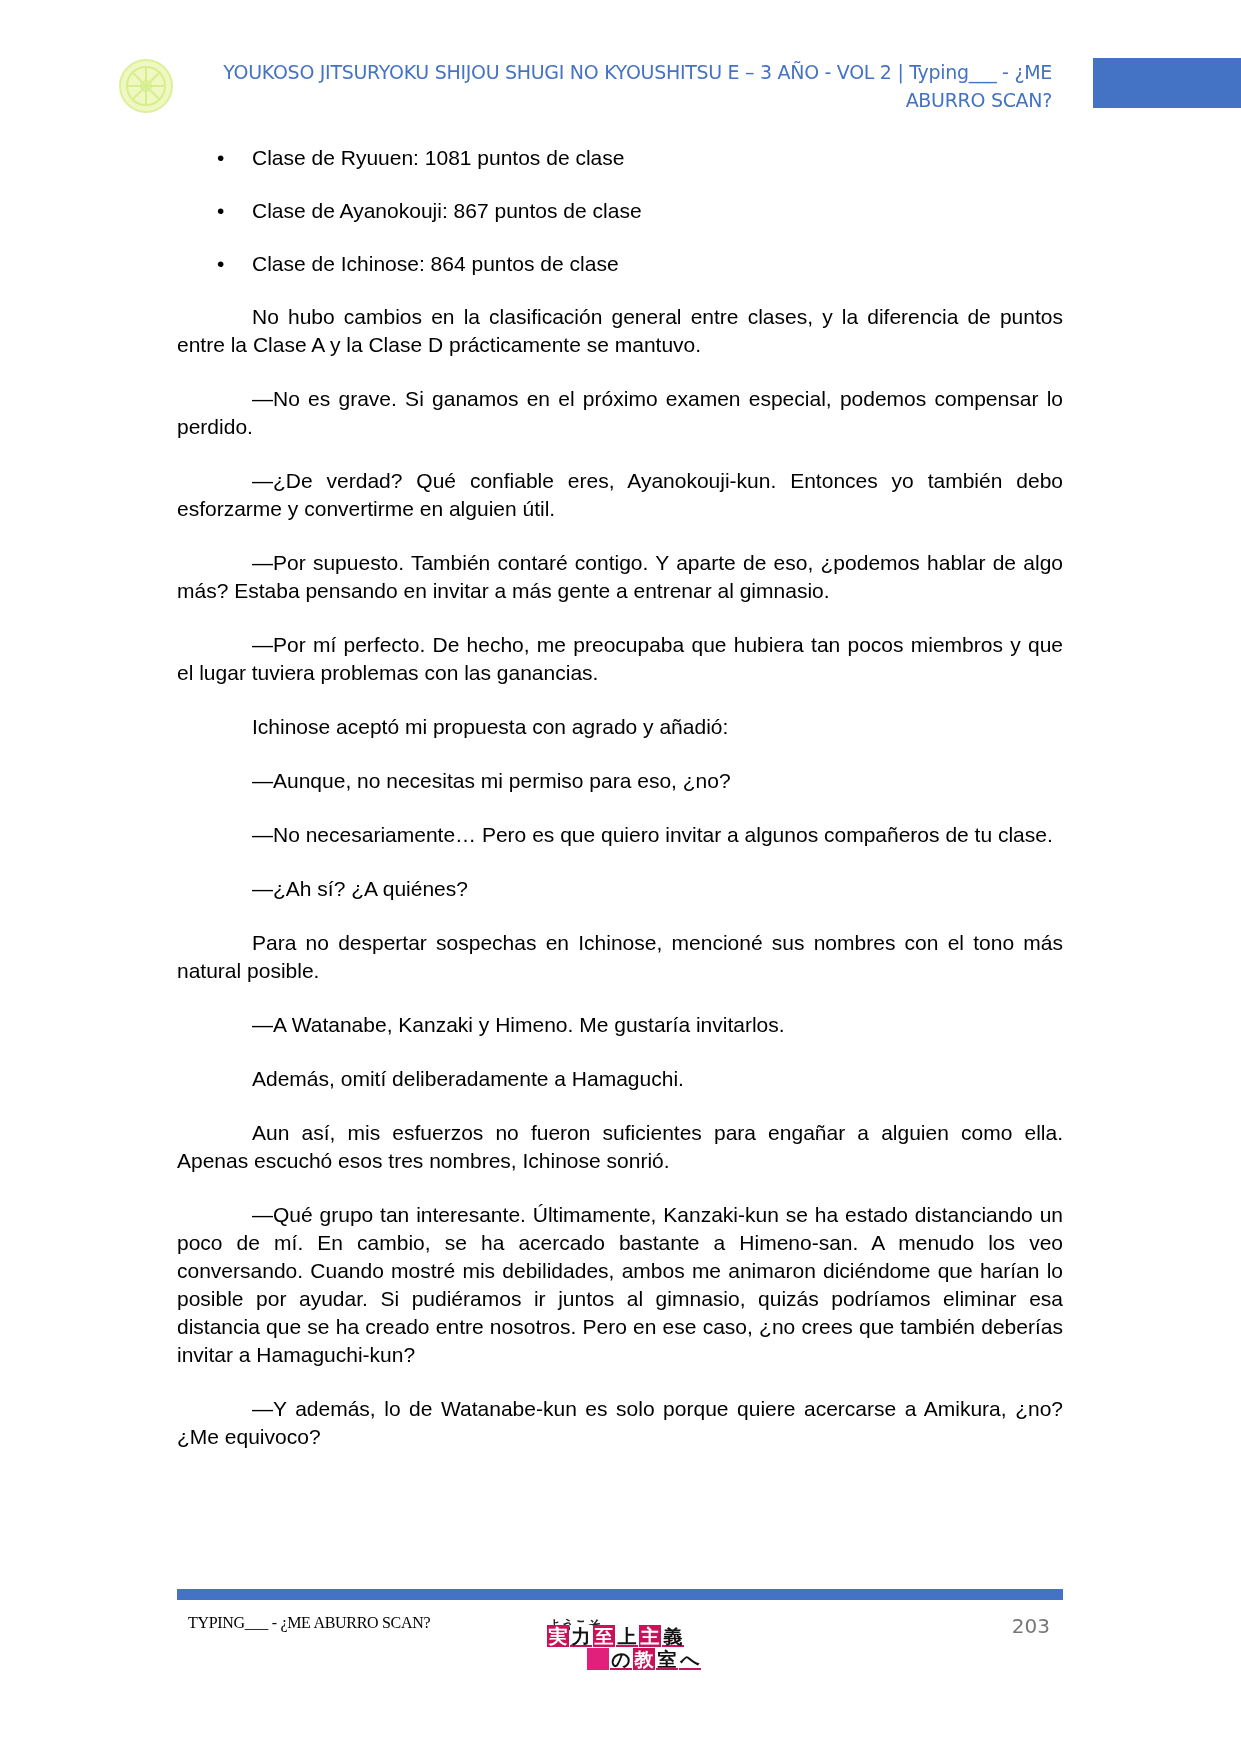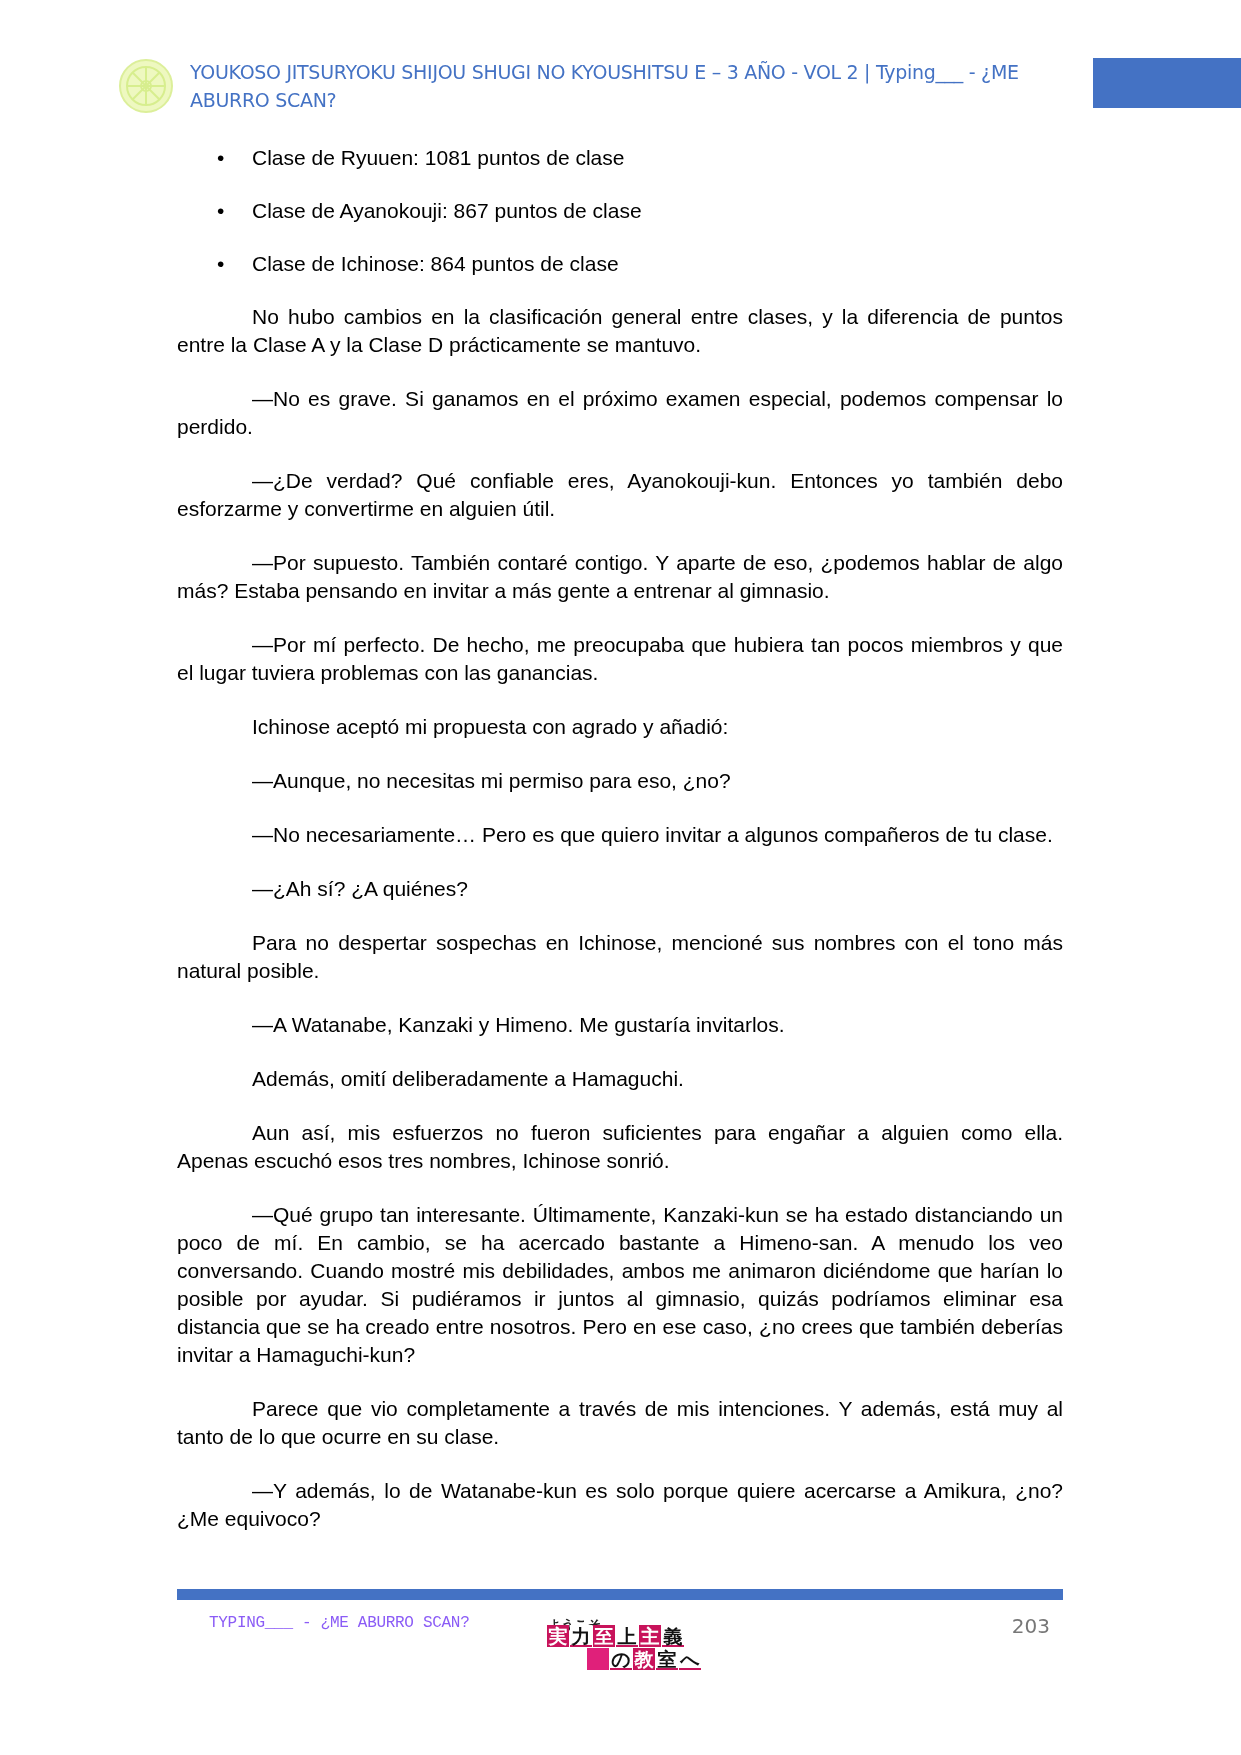--- a/index.html
+++ b/index.html
@@ -1,30 +1,30 @@
 <!DOCTYPE html>
 <html><head>
 <meta charset="utf-8">
 <style>
   html, body { margin: 0; padding: 0; background: #ffffff; }
   body { width: 1241px; height: 1755px; position: relative; overflow: hidden;
          font-family: "Liberation Sans", sans-serif; color: #000; }
   .header-logo { position: absolute; left: 118px; top: 58px; width: 56px; height: 56px; }
-  .header-title { position: absolute; left: 190px; top: 58px; width: 862px; 
+  .header-title { position: absolute; left: 190px; top: 58px; width: 862px; text-align: right;
                   color: #4472c4; font-family: "DejaVu Sans", sans-serif; font-size: 19px; line-height: 28px;
                   letter-spacing: -0.3px; }
   .header-block { position: absolute; left: 1093px; top: 58px; width: 148px; height: 50px; background: #4472c4; }
   .content { position: absolute; left: 177px; top: 144px; width: 886px; font-size: 21px; line-height: 28px; }
   .bullets { margin: 0; padding: 0; list-style: none; }
   .bullets li { position: relative; padding-left: 75px; margin-bottom: 25px; }
   .bullets li .dot { position: absolute; left: 40px; top: 0; }
   .para { margin: 0 0 26px 0; text-indent: 75px; text-align: justify; }
   .footer-bar { position: absolute; left: 177px; top: 1589px; width: 886px; height: 11px; background: #4472c4; }
-  .footer-left { position: absolute; left: 188px; top: 1614px; color: #8b5cf6; font-size: 16px;
-                 font-family: Liberation Mono, monospace; letter-spacing: -0.3px; margin-left: 21px; }
+  .footer-left { position: absolute; left: 188px; top: 1614px; color: #000000; font-size: 16px;
+                 font-family: Liberation Serif, serif; letter-spacing: -0.3px; }
   .footer-right { position: absolute; left: 1000px; top: 1614px; width: 50px; text-align: right; color: #777; font-size: 20px;
                   font-family: "DejaVu Sans", sans-serif; }
   .footer-logo { position: absolute; left: 545px; top: 1608px; width: 150px; height: 70px; }
   .footer-logo .kana { position: absolute; left: 3px; top: 8px; font-size: 13px; font-weight: bold; color: #222; }
   .footer-logo .row1 { position: absolute; left: 2px; top: 17px; display: flex; }
   .footer-logo .row2 { position: absolute; left: 42px; top: 40px; display: flex; }
   .kanji { width: 22px; height: 22px; font-size: 19px; line-height: 22px; text-align: center; font-weight: bold;
            font-family: "DejaVu Sans", sans-serif; margin-right: 1px; }
   .k-pink { background: #c8135b; color: #fff; }
   .k-white { background: #fff; color: #111; border-bottom: 2px solid #c8135b; height: 20px; }
@@ -60,21 +60,20 @@
   <p class="para">—Por mí perfecto. De hecho, me preocupaba que hubiera tan pocos miembros y que el lugar tuviera problemas con las ganancias.</p>
   <p class="para">Ichinose aceptó mi propuesta con agrado y añadió:</p>
   <p class="para">—Aunque, no necesitas mi permiso para eso, ¿no?</p>
   <p class="para">—No necesariamente… Pero es que quiero invitar a algunos compañeros de tu clase.</p>
   <p class="para">—¿Ah sí? ¿A quiénes?</p>
   <p class="para">Para no despertar sospechas en Ichinose, mencioné sus nombres con el tono más natural posible.</p>
   <p class="para">—A Watanabe, Kanzaki y Himeno. Me gustaría invitarlos.</p>
   <p class="para">Además, omití deliberadamente a Hamaguchi.</p>
   <p class="para">Aun así, mis esfuerzos no fueron suficientes para engañar a alguien como ella. Apenas escuchó esos tres nombres, Ichinose sonrió.</p>
   <p class="para">—Qué grupo tan interesante. Últimamente, Kanzaki-kun se ha estado distanciando un poco de mí. En cambio, se ha acercado bastante a Himeno-san. A menudo los veo conversando. Cuando mostré mis debilidades, ambos me animaron diciéndome que harían lo posible por ayudar. Si pudiéramos ir juntos al gimnasio, quizás podríamos eliminar esa distancia que se ha creado entre nosotros. Pero en ese caso, ¿no crees que también deberías invitar a Hamaguchi-kun?</p>
-  <p class="para">Parece que vio completamente a través de mis intenciones. Y además, está muy al tanto de lo que ocurre en su clase.</p>
   <p class="para">—Y además, lo de Watanabe-kun es solo porque quiere acercarse a Amikura, ¿no? ¿Me equivoco?</p>
 </div>
 
 <div class="footer-bar"></div>
 <div class="footer-left">TYPING___ - ¿ME ABURRO SCAN?</div>
 <div class="footer-logo">
   <div class="kana">ようこそ</div>
   <div class="row1">
     <div class="kanji k-pink">実</div>
     <div class="kanji k-white">力</div>

